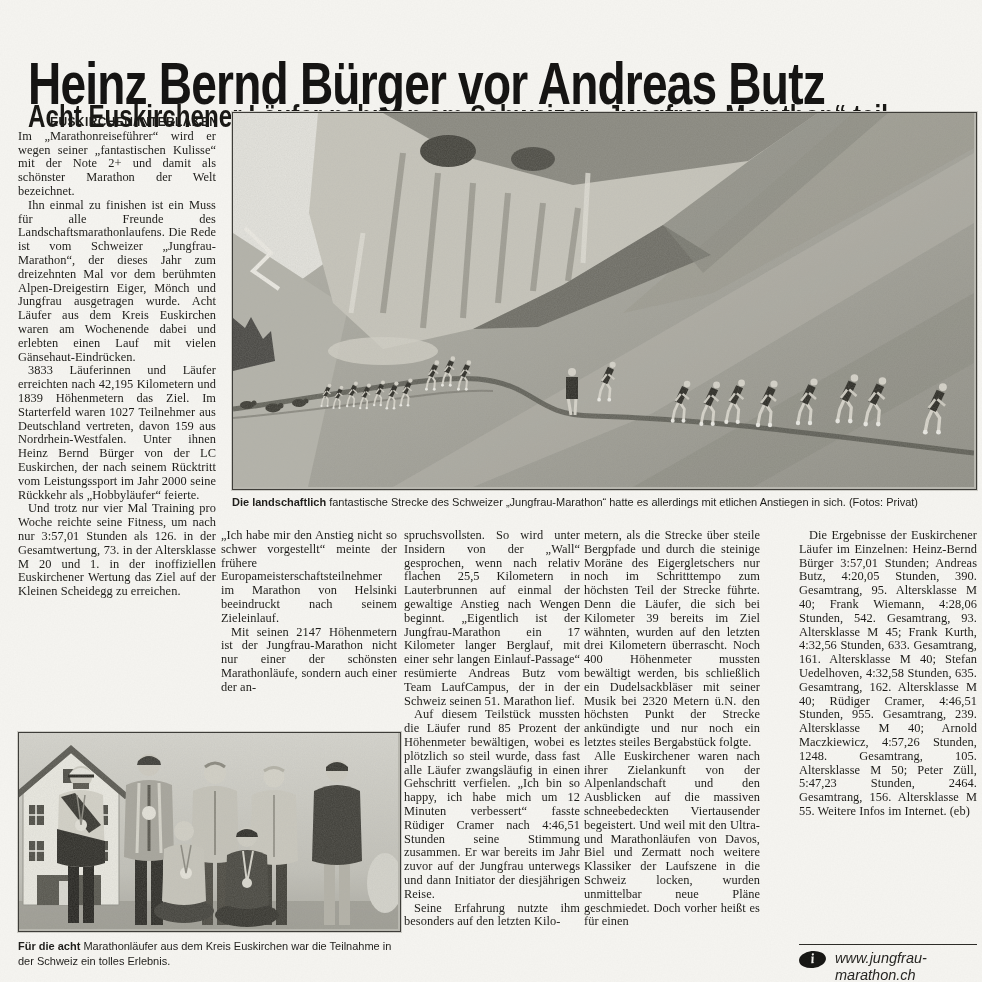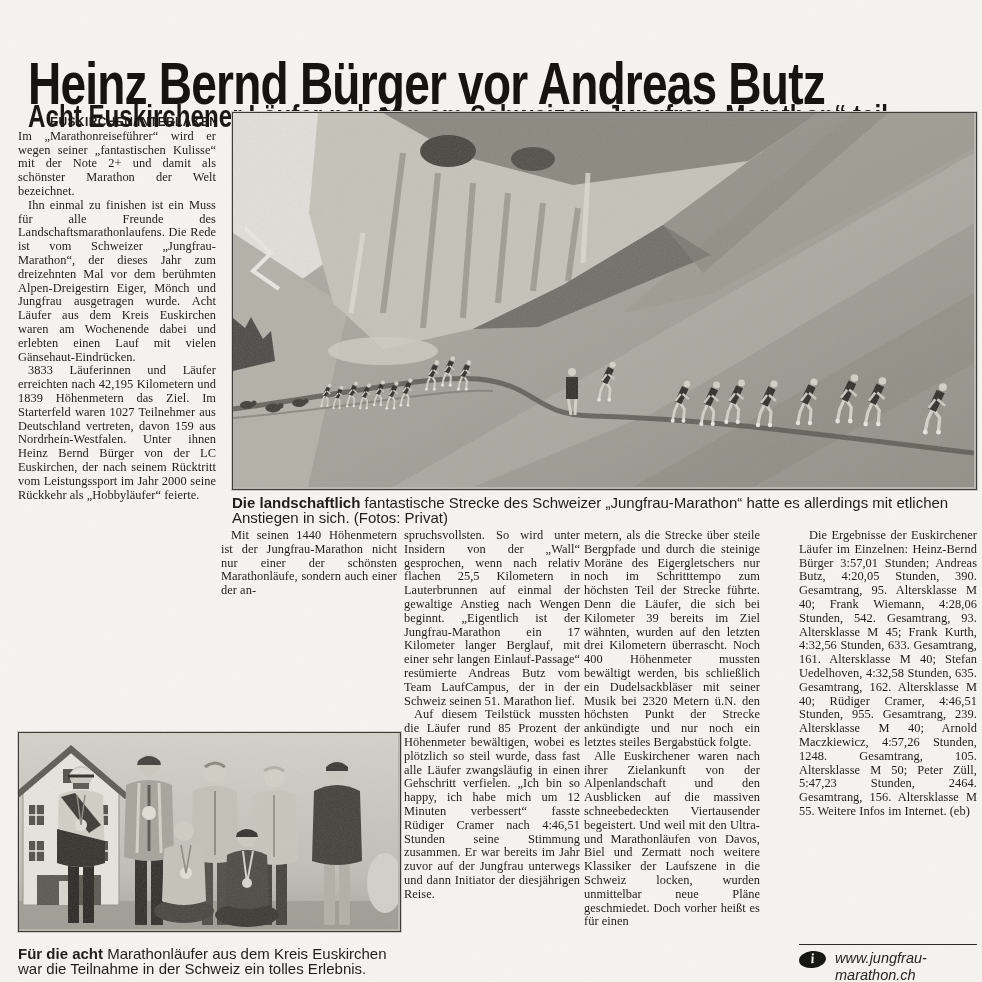--- a/index.html
+++ b/index.html
@@ -28,25 +28,25 @@
   .c3{left:404px;top:529px;width:176px;height:453px;}
   .c4{left:584px;top:529px;width:176px;height:453px;}
   .c5{left:799px;top:529px;width:178px;height:410px;}
 
   
   .photo{border:1px solid #3c3b37;box-shadow:0 0 0 1px #cfcec8;background:#b9b8b0;}
   .photo svg{display:block;}
   .ph1{left:232px;top:112px;width:743px;height:376px;}
   .ph2{left:18px;top:732px;width:381px;height:198px;}
 
-  .caption{font-family:"Liberation Sans",sans-serif;font-size:15px;line-height:15px;
+  .caption{font-family:"Liberation Sans",sans-serif;font-size:11px;line-height:15px;
     color:#1c1b18;text-align:left;}
   .caption b{font-weight:bold;}
   .cap1{left:232px;top:495px;width:743px;}
-  .cap2{left:18px;top:939px;width:378px;margin-top:7px;}
+  .cap2{left:18px;top:939px;width:378px;}
 
   
   .infobox{left:799px;top:944px;width:178px;border-top:1.5px solid #2a2925;
     padding-top:5px;display:flex;gap:9px;align-items:flex-start;}
   .info-icon{flex:0 0 auto;width:27px;height:17px;background:#141412;border-radius:50%;
     color:#f5f4f0;font-family:"Liberation Serif",serif;font-style:italic;font-weight:bold;
     font-size:14px;line-height:16px;text-align:center;transform:rotate(-6deg);margin-top:1px;}
   .info-url{font-family:"Liberation Sans",sans-serif;font-style:italic;font-size:14.5px;
     line-height:17px;color:#242320;}
 
@@ -57,20 +57,21 @@
 
 <div class="page">
 
   <h1 class="abs headline">Heinz Bernd Bürger vor Andreas Butz</h1>
   <h2 class="abs subhead">Acht Euskirchener Läufer nahmen am Schweizer „Jungfrau- Marathon“ teil</h2>
 
   <div class="abs col c1">
     <p class="first"><span class="dateline">EUSKIRCHEN/INTERLAKEN.</span><span>Im „Marathonreiseführer“ wird er wegen seiner „fantastischen Kulisse“ mit der Note 2+ und damit als schönster Marathon der Welt bezeichnet.</span></p>
     <p>Ihn einmal zu finishen ist ein Muss für alle Freunde des Landschaftsmarathonlaufens. Die Rede ist vom Schweizer „Jungfrau-Marathon“, der dieses Jahr zum dreizehnten Mal vor dem berühmten Alpen-Dreigestirn Eiger, Mönch und Jungfrau ausgetragen wurde. Acht Läufer aus dem Kreis Euskirchen waren am Wochenende dabei und erlebten einen Lauf mit vielen Gänsehaut-Eindrücken.</p>
     <p>3833 Läuferinnen und Läufer erreichten nach 42,195 Kilometern und 1839 Höhenmetern das Ziel. Im Starterfeld waren 1027 Teilnehmer aus Deutschland vertreten, davon 159 aus Nordrhein-Westfalen. Unter ihnen Heinz Bernd Bürger von der LC Euskirchen, der nach seinem Rücktritt vom Leistungssport im Jahr 2000 seine Rückkehr als „Hobbyläufer“ feierte.</p>
+    <p>Und trotz nur vier Mal Training pro Woche reichte seine Fitness, um nach nur 3:57,01 Stunden als 126. in der Gesamtwertung, 73. in der Altersklasse M 20 und 1. in der inoffiziellen Euskirchener Wertung das Ziel auf der Kleinen Scheidegg zu erreichen.</p>
   </div>
 
   <figure class="abs photo ph1" style="margin:0;">
     <svg width="741" height="374" viewBox="0 0 741 374">
       <defs>
         <linearGradient id="grassG" x1="0" y1="0" x2="1" y2="1">
           <stop offset="0" stop-color="#b5b4ab"></stop>
             <stop offset=".55" stop-color="#a2a198"></stop>
             <stop offset="1" stop-color="#8f8e85"></stop>
         </linearGradient>
@@ -147,25 +148,27 @@
             <circle cx="1" cy="-13" r="4" fill="#d8d5cb"></circle>
           </g>
       </g>
       <rect width="741" height="374" filter="url(#grain)" opacity=".5"></rect>
     </svg>
   </figure>
 
   <div class="abs caption cap1"><b>Die landschaftlich</b><span> fantastische Strecke des Schweizer „Jungfrau-Marathon“ hatte es allerdings mit etlichen Anstiegen in sich. (Fotos: Privat)</span></div>
 
   <div class="abs col c2">
-    <p>Mit seinen 1440 Höhenmetern ist der Jungfrau-Marathon nicht nur einer der schönsten Marathonläufe, sondern auch einer der an-</p>
+    <p class="cont">„Ich habe mir den Anstieg nicht so schwer vorgestellt“ meinte der frühere Europameisterschaftsteilnehmer im Marathon von Helsinki beeindruckt nach seinem Zieleinlauf.</p>
+    <p>Mit seinen 2147 Höhenmetern ist der Jungfrau-Marathon nicht nur einer der schönsten Marathonläufe, sondern auch einer der an-</p>
   </div>
   <div class="abs col c3">
     <p class="cont">spruchsvollsten. So wird unter Insidern von der „Wall“ gesprochen, wenn nach relativ flachen 25,5 Kilometern in Lauterbrunnen auf einmal der gewaltige Anstieg nach Wengen beginnt. „Eigentlich ist der Jungfrau-Marathon ein 17 Kilometer langer Berglauf, mit einer sehr langen Einlauf-Passage“ resümierte Andreas Butz vom Team LaufCampus, der in der Schweiz seinen 51. Marathon lief.</p>
     <p>Auf diesem Teilstück mussten die Läufer rund 85 Prozent der Höhenmeter bewältigen, wobei es plötzlich so steil wurde, dass fast alle Läufer zwangsläufig in einen Gehschritt verfielen. „Ich bin so happy, ich habe mich um 12 Minuten verbessert“ fasste Rüdiger Cramer nach 4:46,51 Stunden seine Stimmung zusammen. Er war bereits im Jahr zuvor auf der Jungfrau unterwegs und dann Initiator der diesjährigen Reise.</p>
+    <p>Seine Erfahrung nutzte ihm besonders auf den letzten Kilo-</p>
   </div>
   <div class="abs col c4">
     <p class="cont">metern, als die Strecke über steile Bergpfade und durch die steinige Moräne des Eigergletschers nur noch im Schritttempo zum höchsten Teil der Strecke führte. Denn die Läufer, die sich bei Kilometer 39 bereits im Ziel wähnten, wurden auf den letzten drei Kilometern überrascht. Noch 400 Höhenmeter mussten bewältigt werden, bis schließlich ein Dudelsackbläser mit seiner Musik bei 2320 Metern ü.N. den höchsten Punkt der Strecke ankündigte und nur noch ein letztes steiles Bergabstück folgte.</p>
     <p>Alle Euskirchener waren nach ihrer Zielankunft von der Alpenlandschaft und den Ausblicken auf die massiven schneebedeckten Viertausender begeistert. Und weil mit den Ultra- und Marathonläufen von Davos, Biel und Zermatt noch weitere Klassiker der Laufszene in die Schweiz locken, wurden unmittelbar neue Pläne geschmiedet. Doch vorher heißt es für einen</p>
   </div>
   <div class="abs col c5">
     <p>Die Ergebnisse der Euskirchener Läufer im Einzelnen: Heinz-Bernd Bürger 3:57,01 Stunden; Andreas Butz, 4:20,05 Stunden, 390. Gesamtrang, 95. Altersklasse M 40; Frank Wiemann, 4:28,06 Stunden, 542. Gesamtrang, 93. Altersklasse M 45; Frank Kurth, 4:32,56 Stunden, 633. Gesamtrang, 161. Altersklasse M 40; Stefan Uedelhoven, 4:32,58 Stunden, 635. Gesamtrang, 162. Altersklasse M 40; Rüdiger Cramer, 4:46,51 Stunden, 955. Gesamtrang, 239. Altersklasse M 40; Arnold Maczkiewicz, 4:57,26 Stunden, 1248. Gesamtrang, 105. Altersklasse M 50; Peter Züll, 5:47,23 Stunden, 2464. Gesamtrang, 156. Altersklasse M 55. Weitere Infos im Internet. (eb)</p>
   </div>
 
   <figure class="abs photo ph2" style="margin:0;">

